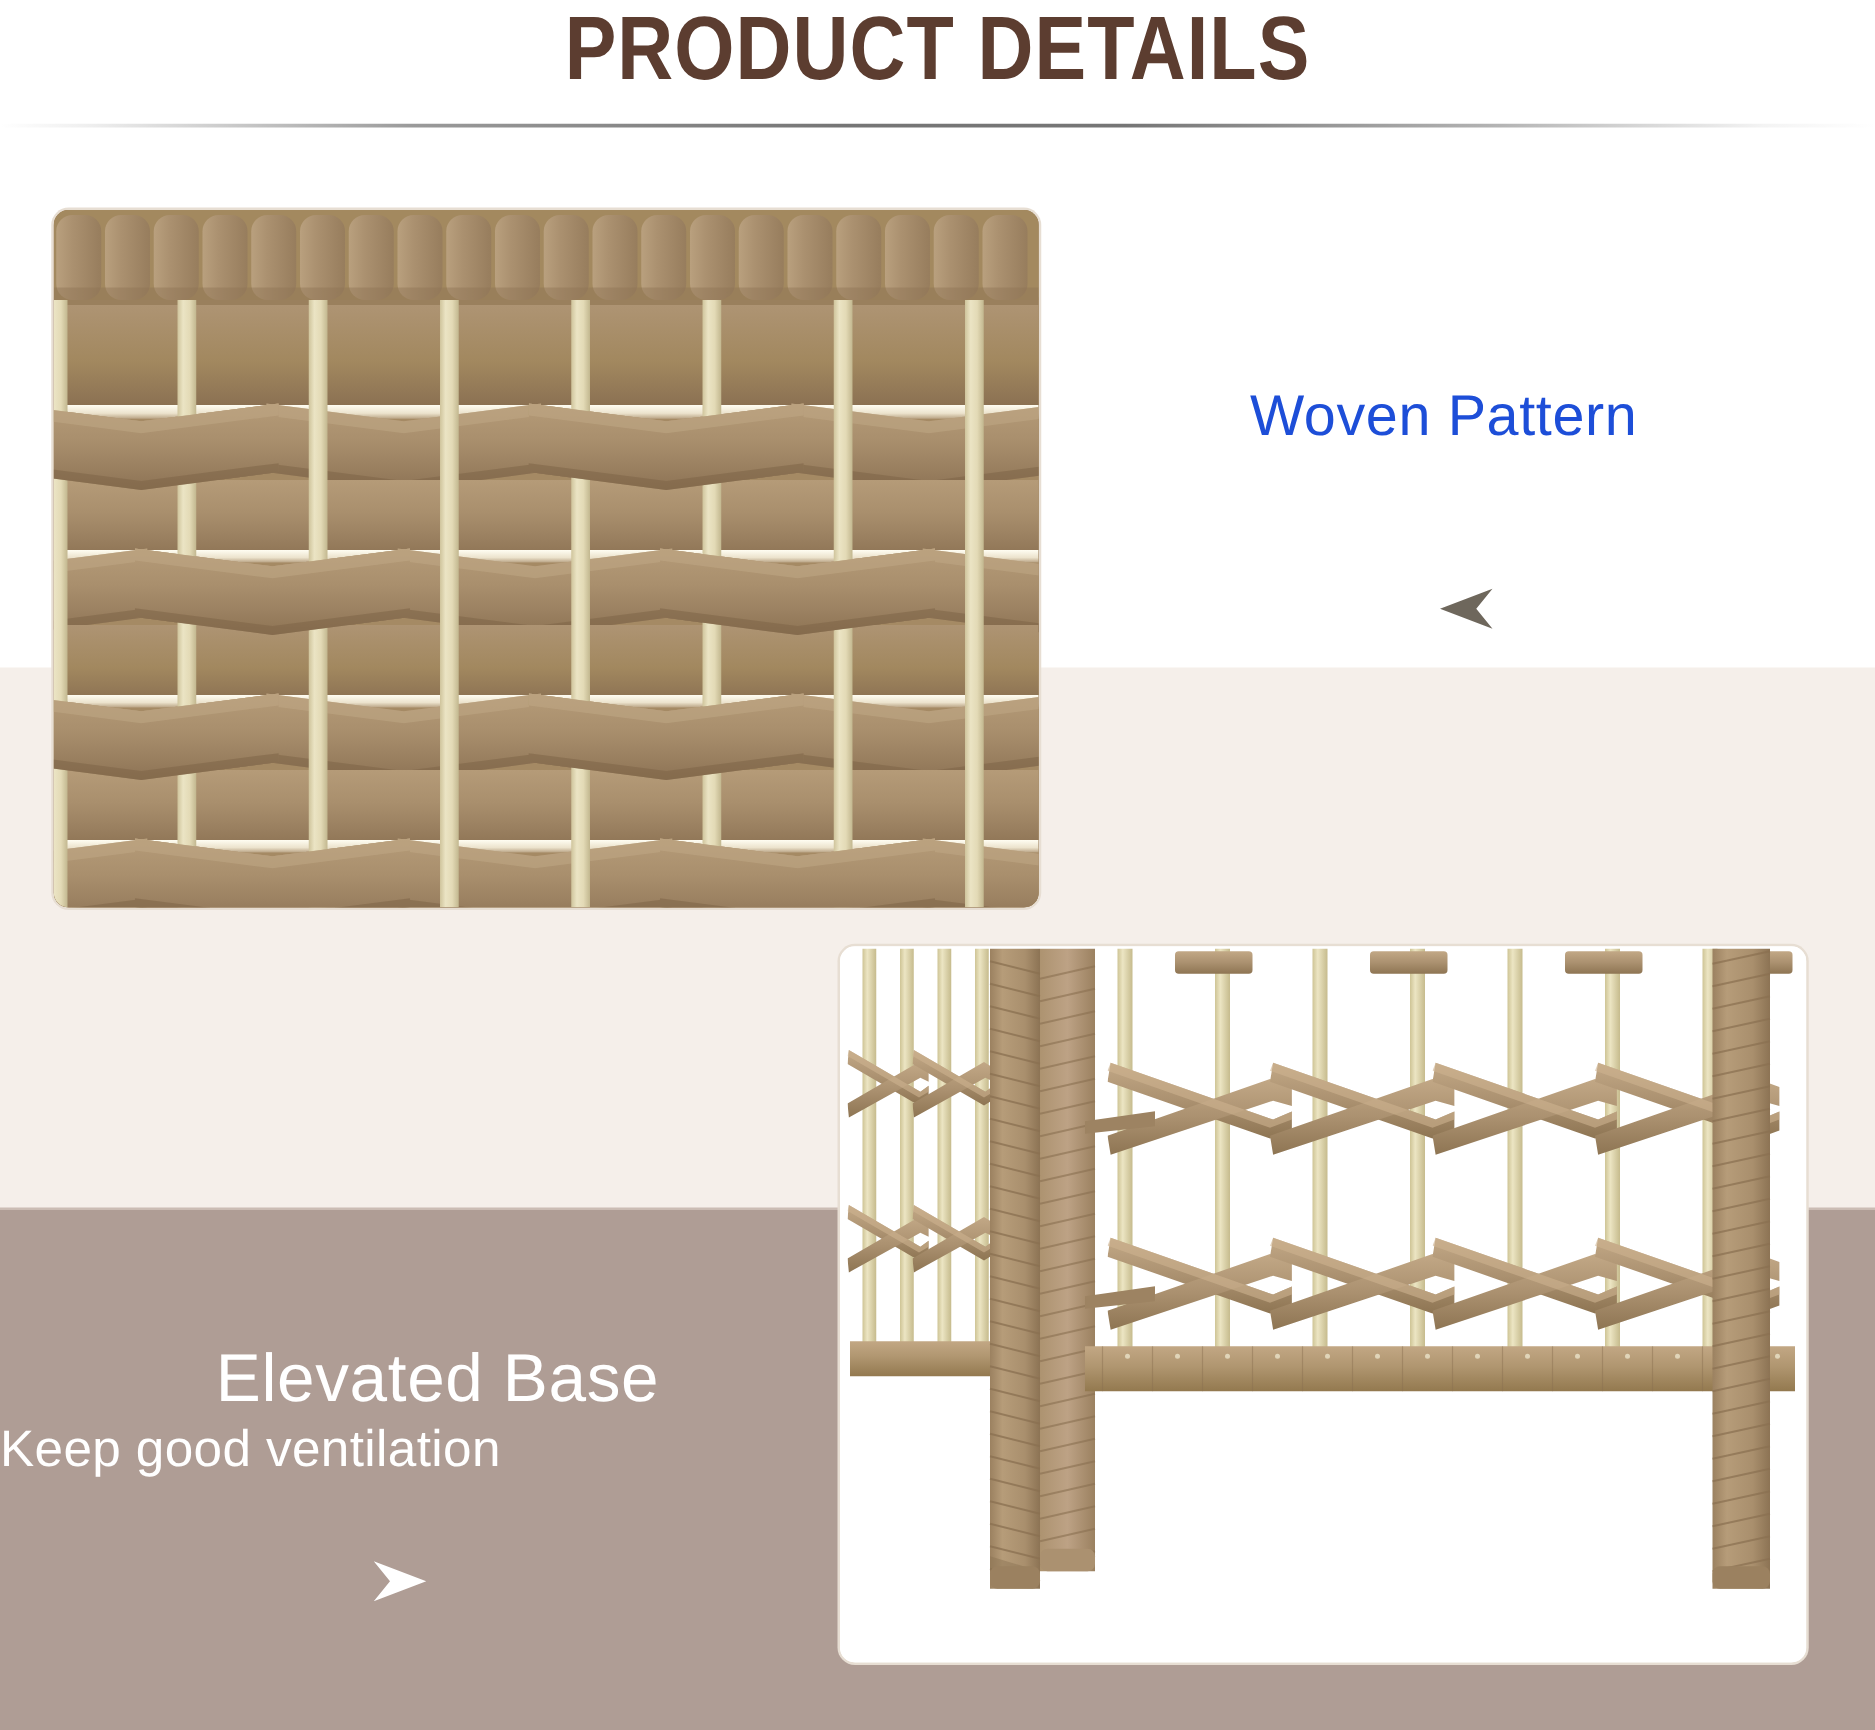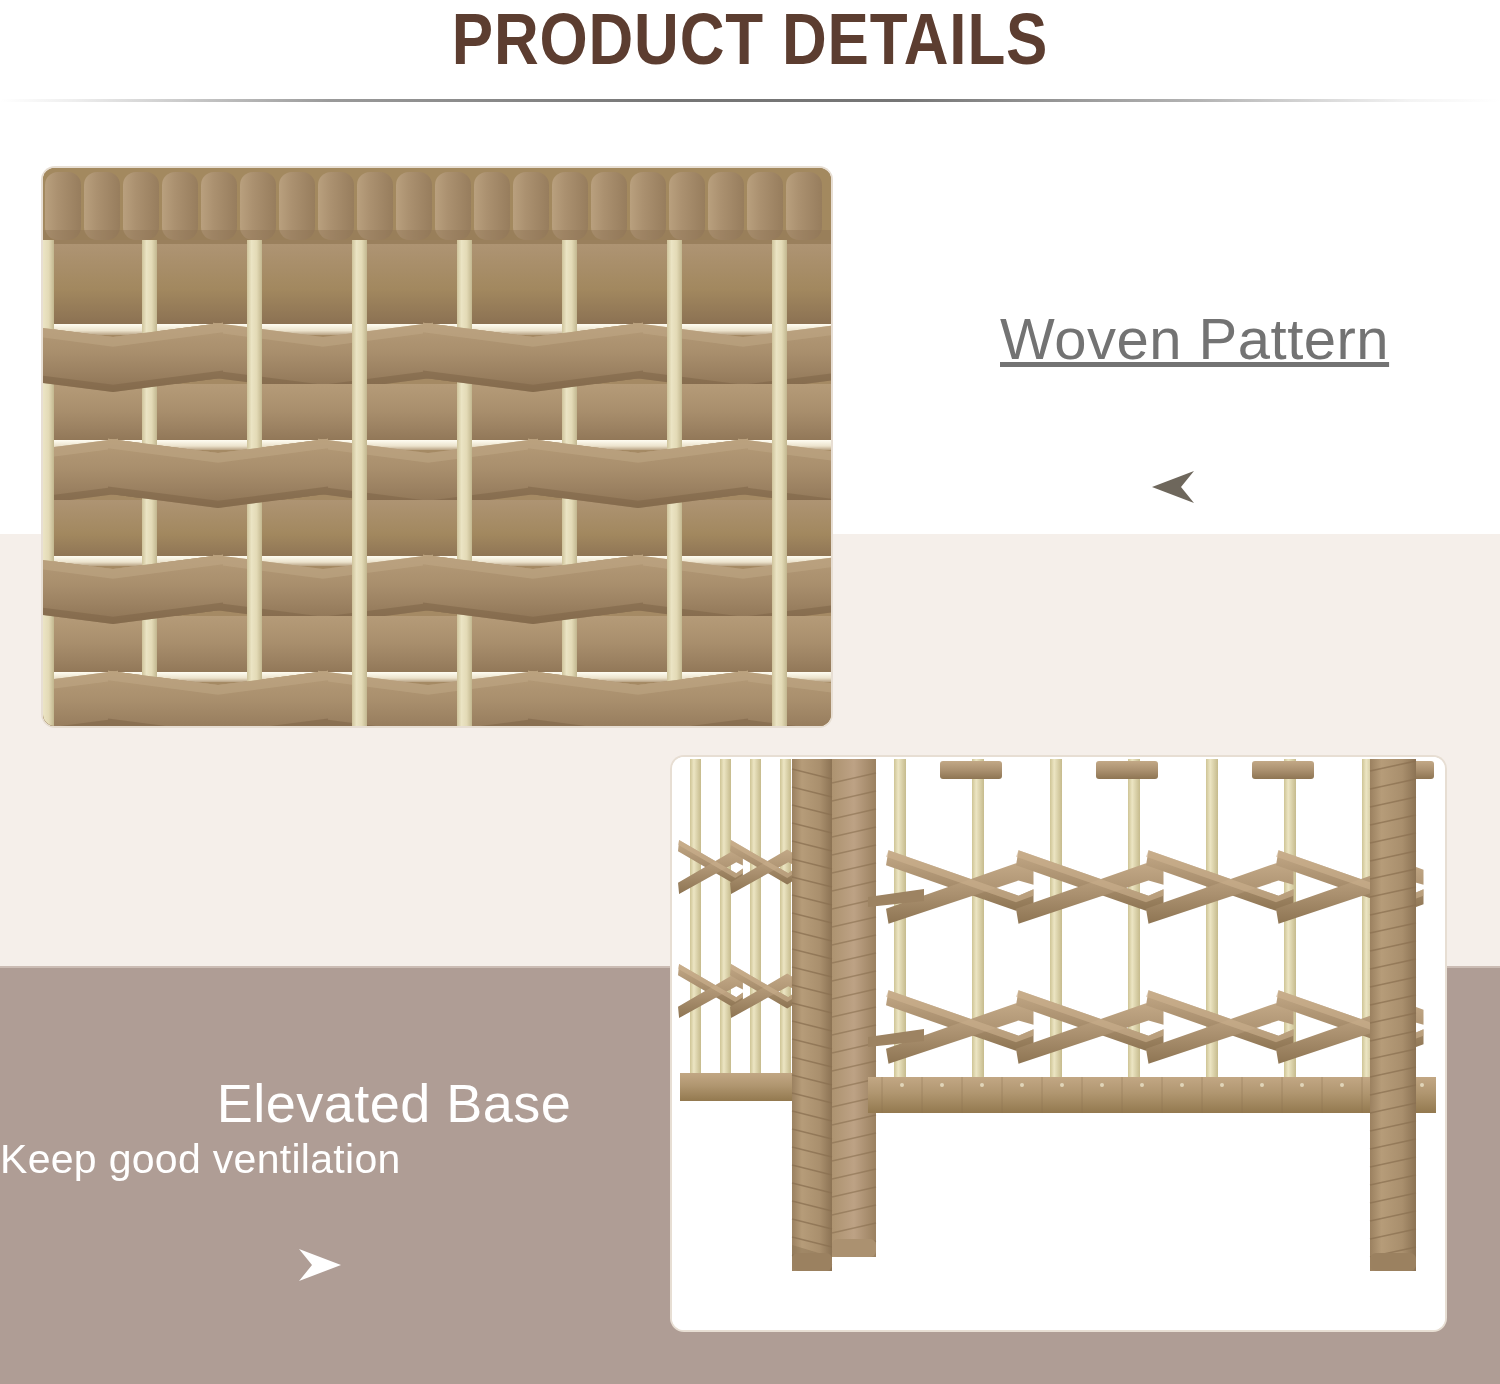--- a/index.html
+++ b/index.html
@@ -51,32 +51,31 @@
     border-radius:12px;
     overflow:hidden;
     box-shadow:0 0 0 2px #e7ded3;
     background:#a98f6d;
   }
   #woven-panel svg{display:block;width:788px;height:558px;}
 
   
   #woven-label{
     position:absolute;left:1000px;top:305px;width:420px;
-    font-size:58px;color:#737373;font-weight:400;
+    font-size:46px;color:#1d4ed8;font-weight:400;
     letter-spacing:0.5px;
     white-space:nowrap;
-    text-decoration:underline;
   }
   #woven-arrow{position:absolute;left:1150px;top:470px;width:48px;height:34px;}
 
   
   #base-title{
     position:absolute;left:0px;top:1072px;width:700px;
     text-align:center;font-size:54px;color:#ffffff;font-weight:400;
-    letter-spacing:0.5px;white-space:nowrap;padding-left:44px;
+    letter-spacing:0.5px;white-space:nowrap;
   }
   #base-sub{
     position:absolute;left:0px;top:1136px;width:700px;
     text-align:left;font-size:41px;color:#ffffff;font-weight:400;
     letter-spacing:0.3px;white-space:nowrap;
   }
   #base-arrow{position:absolute;left:295px;top:1248px;width:48px;height:34px;}
 
   
   #furniture-panel{

